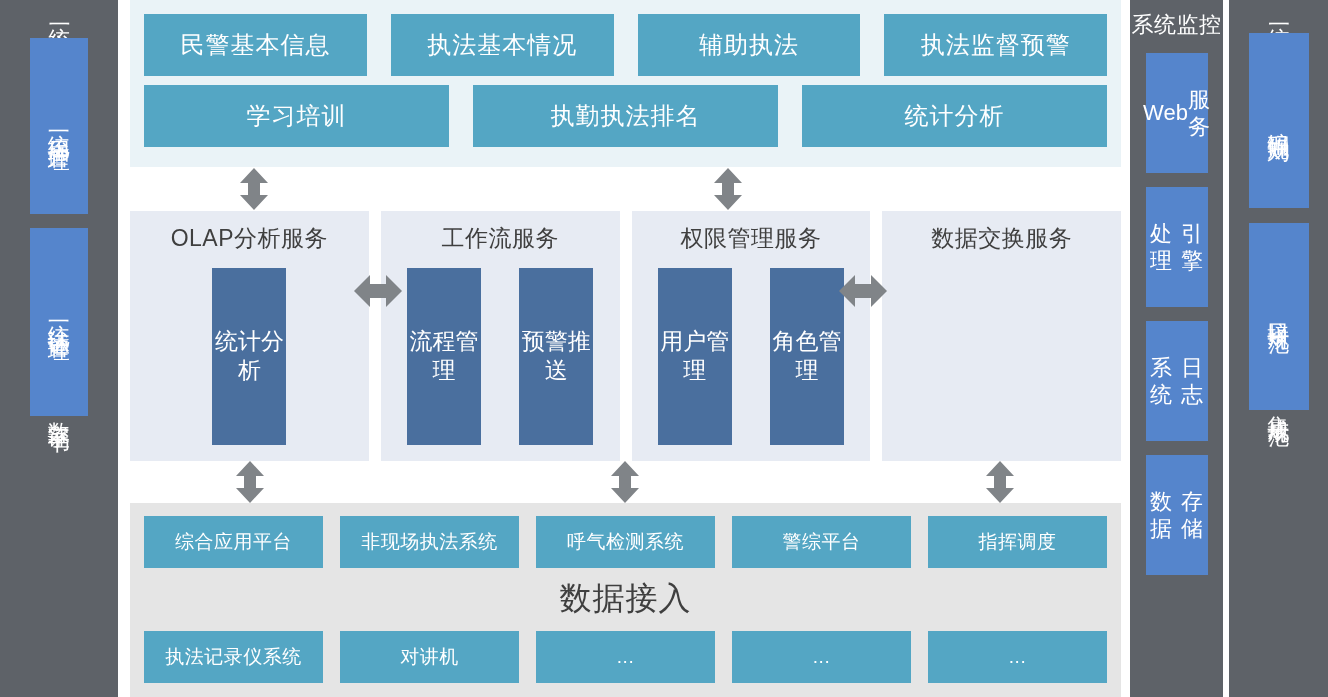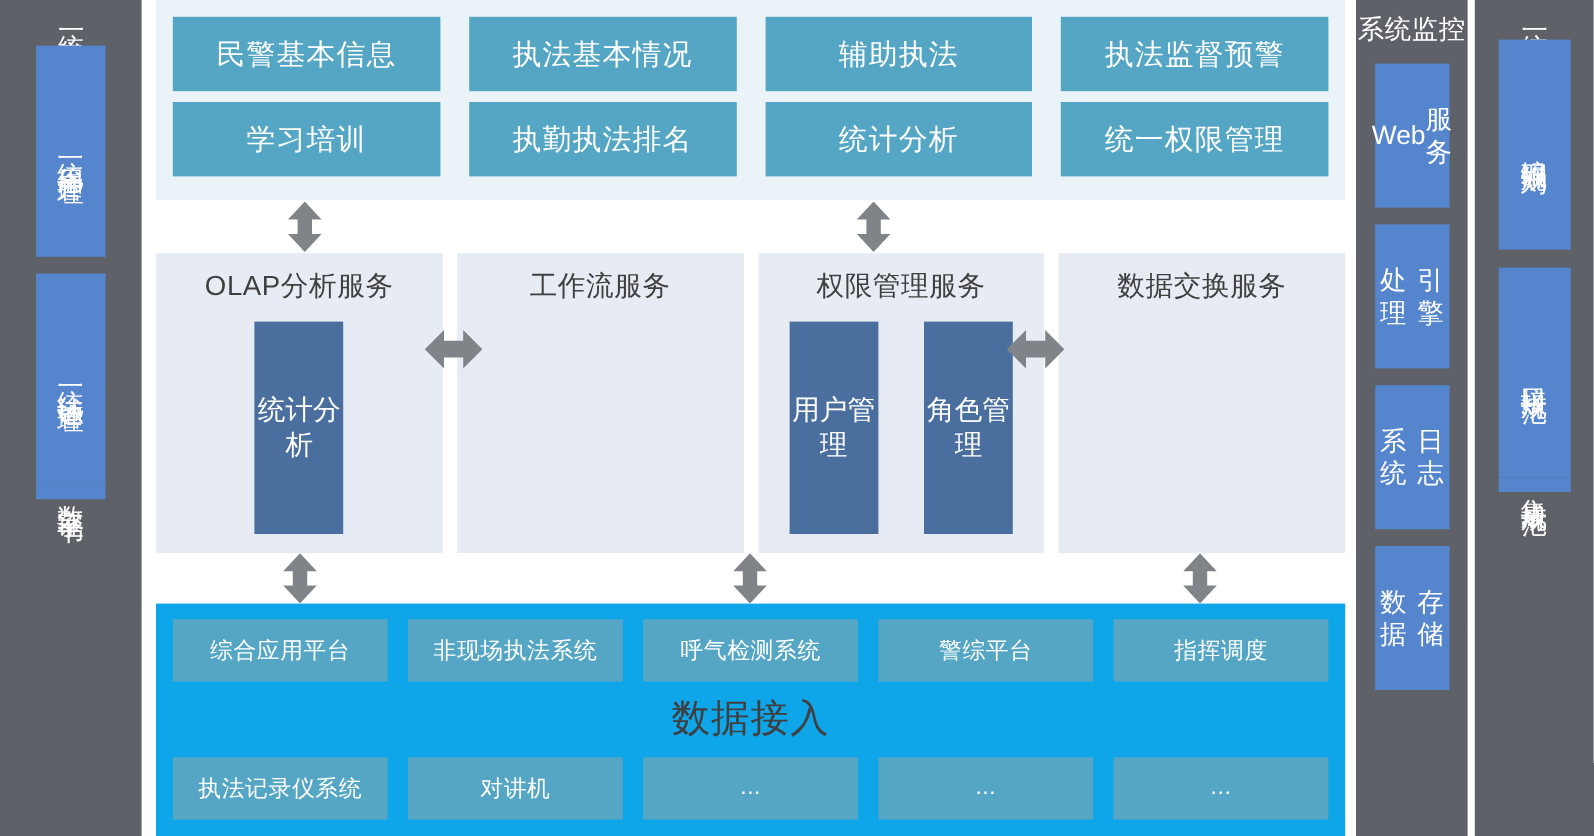--- a/index.html
+++ b/index.html
@@ -205,21 +205,21 @@
     display: flex;
     align-items: center;
     justify-content: center;
     text-align: center;
     max-width: 74px;
     margin: 0 auto;
   }
 
   
   .data-layer {
-    background: #0ea5e9;
+    background: #e5e5e5;
     padding: 13px 14px 14px 14px;
     box-sizing: border-box;
     display: flex;
     flex-direction: column;
     position: relative;
   }
   .data-row {
     display: flex;
     flex-direction: row;
     gap: 17px;
@@ -267,21 +267,20 @@
       <div class="app-row">
         <div class="app-box">民警基本信息</div>
         <div class="app-box">执法基本情况</div>
         <div class="app-box">辅助执法</div>
         <div class="app-box">执法监督预警</div>
       </div>
       <div class="app-row">
         <div class="app-box">学习培训</div>
         <div class="app-box">执勤执法排名</div>
         <div class="app-box">统计分析</div>
-        <div class="app-box">统一权限管理</div>
       </div>
     </div>
 
     <div class="arrow-band">
       <svg class="v-arrow" style="left:124px;" viewBox="0 0 30 42">
         <polygon points="15,0 29,15 21,15 21,27 29,27 15,42 1,27 9,27 9,15 1,15" fill="#808488"></polygon>
       </svg>
       <svg class="v-arrow" style="left:598px;" viewBox="0 0 30 42">
         <polygon points="15,0 29,15 21,15 21,27 29,27 15,42 1,27 9,27 9,15 1,15" fill="#808488"></polygon>
       </svg>
@@ -291,20 +290,24 @@
 
       <div class="service-panel">
         <div class="service-title">OLAP分析服务</div>
         <div class="service-boxes">
           <div class="service-box">统计分析</div>
         </div>
       </div>
 
       <div class="service-panel">
         <div class="service-title">工作流服务</div>
+        <div class="service-boxes">
+          <div class="service-box">流程管理</div>
+          <div class="service-box">预警推送</div>
+        </div>
       </div>
 
       <div class="service-panel">
         <div class="service-title">权限管理服务</div>
         <div class="service-boxes">
           <div class="service-box">用户管理</div>
           <div class="service-box">角色管理</div>
         </div>
       </div>
 

